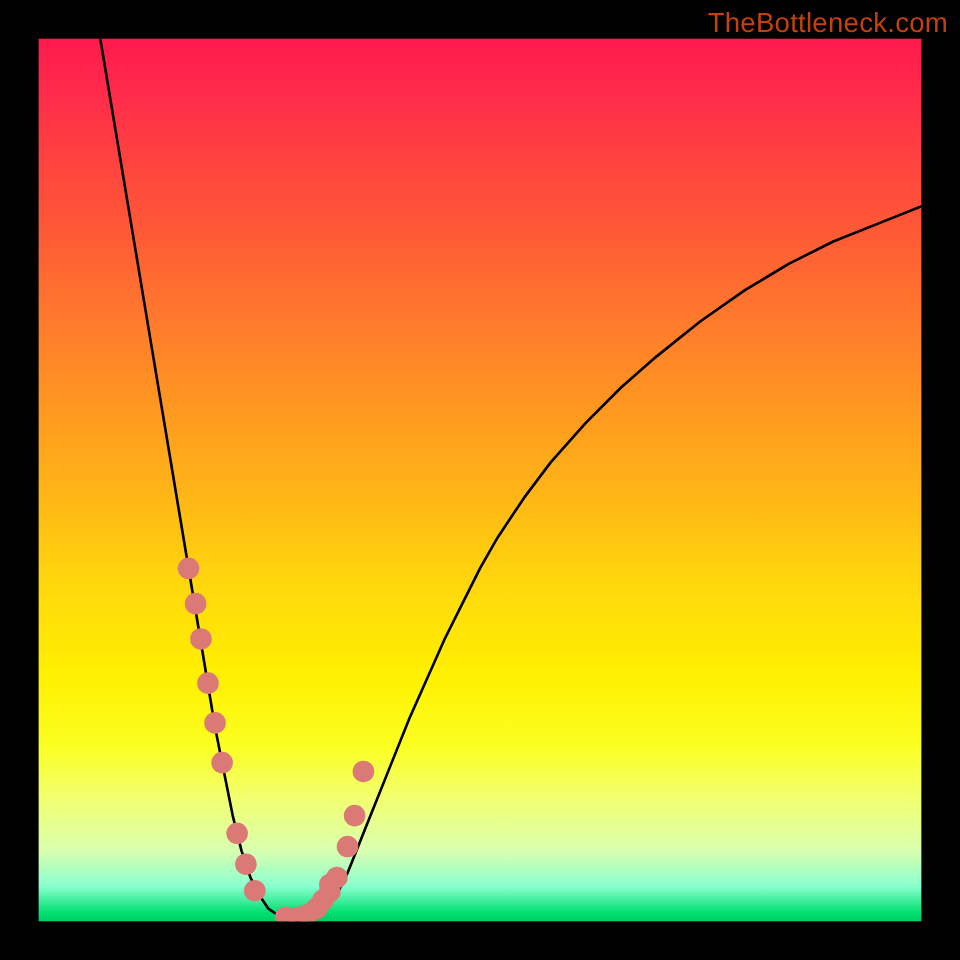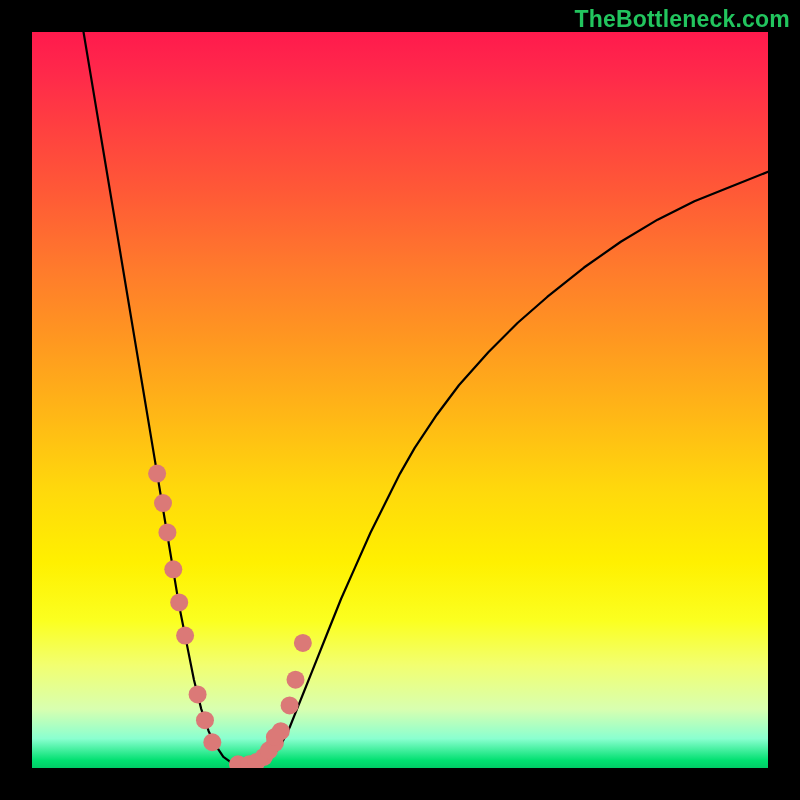--- a/index.html
+++ b/index.html
@@ -50,23 +50,23 @@
     );
   }
   .curve-svg {
     position: absolute;
     inset: 0;
   }
   .watermark {
     position: absolute;
     top: 6px;
     right: 10px;
-    color: #22c55e;
+    color: #c2410c;
     font-size: 23px;
-    font-weight: 700;
+    font-weight: 400;
     letter-spacing: 0.2px;
     user-select: none;
     text-align: right;
   }
 </style>
 </head>
 <body>
 
 <div class="frame">
   <div class="watermark">TheBottleneck.com</div>

